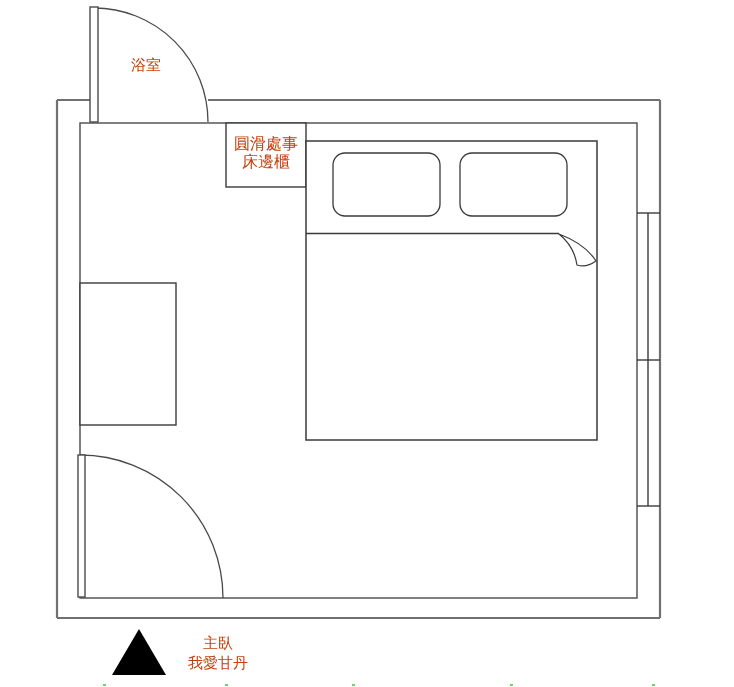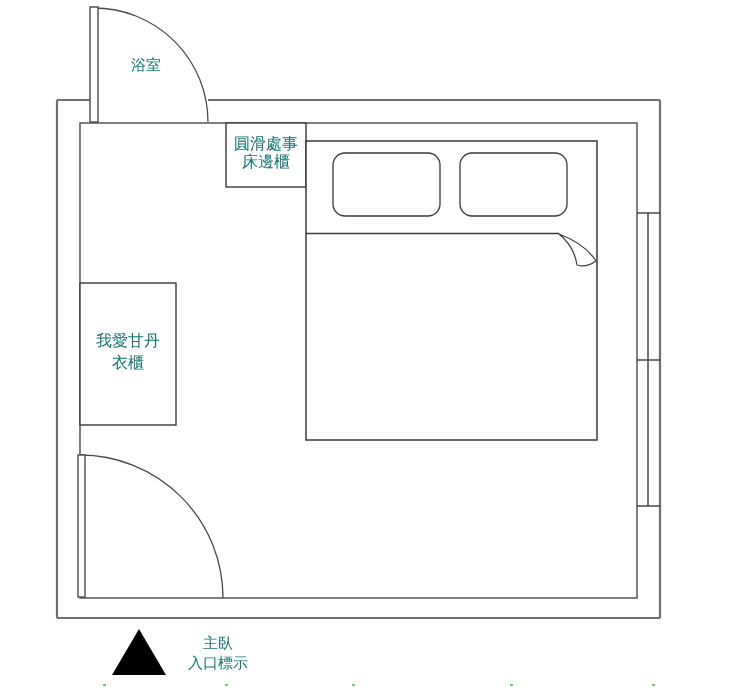--- a/index.html
+++ b/index.html
@@ -16,21 +16,21 @@
     overflow: hidden;
   }
   #plan-svg {
     position: absolute;
     left: 0;
     top: 0;
   }
   .label {
     position: absolute;
     transform: translate(-50%, -50%);
-    color: #0f766e;
+    color: #c2410c;
     text-align: center;
     white-space: nowrap;
     user-select: none;
   }
   .label-15 { font-size: 15px; line-height: 20px; }
   .label-14 { font-size: 16px; line-height: 18px; }
   .label-wardrobe { line-height: 22px; }
   .label-entrance { line-height: 20px; font-family: Liberation Serif, serif; }
 </style>
 </head>
@@ -90,24 +90,20 @@
     </g>
   </svg>
 
   <div class="label label-15" style="left:146px; top:65px;">浴室</div>
 
   <div class="label label-14" style="left:266px; top:153px;">
     <div>圓滑處事</div>
     <div>床邊櫃</div>
   </div>
 
-  <div class="label label-14 label-wardrobe" style="left:128px; top:352px;">
-    <div>我愛甘丹</div>
-    <div>衣櫃</div>
-  </div>
 
 
   <div class="label label-15 label-entrance" style="left:218px; top:653px;">
     <div>主臥</div>
-    <div>入口標示</div>
+    <div>我愛甘丹</div>
   </div>
 
 </div>
 
 </body></html>

